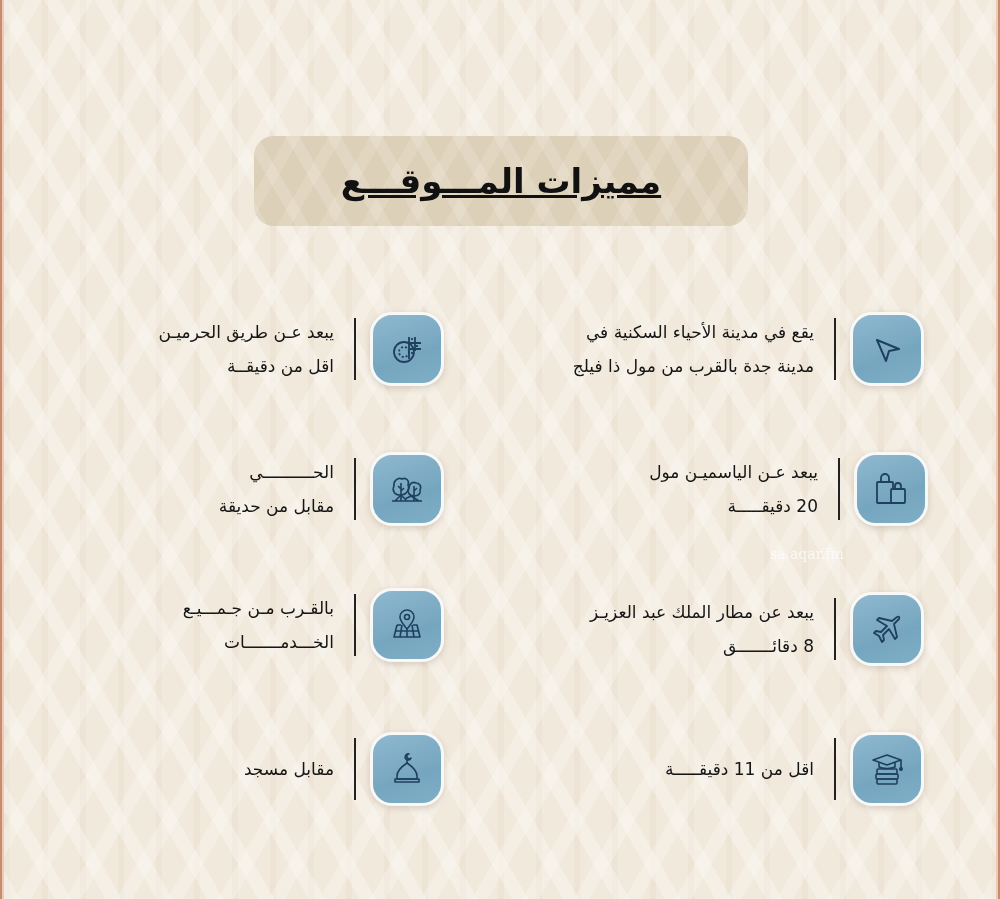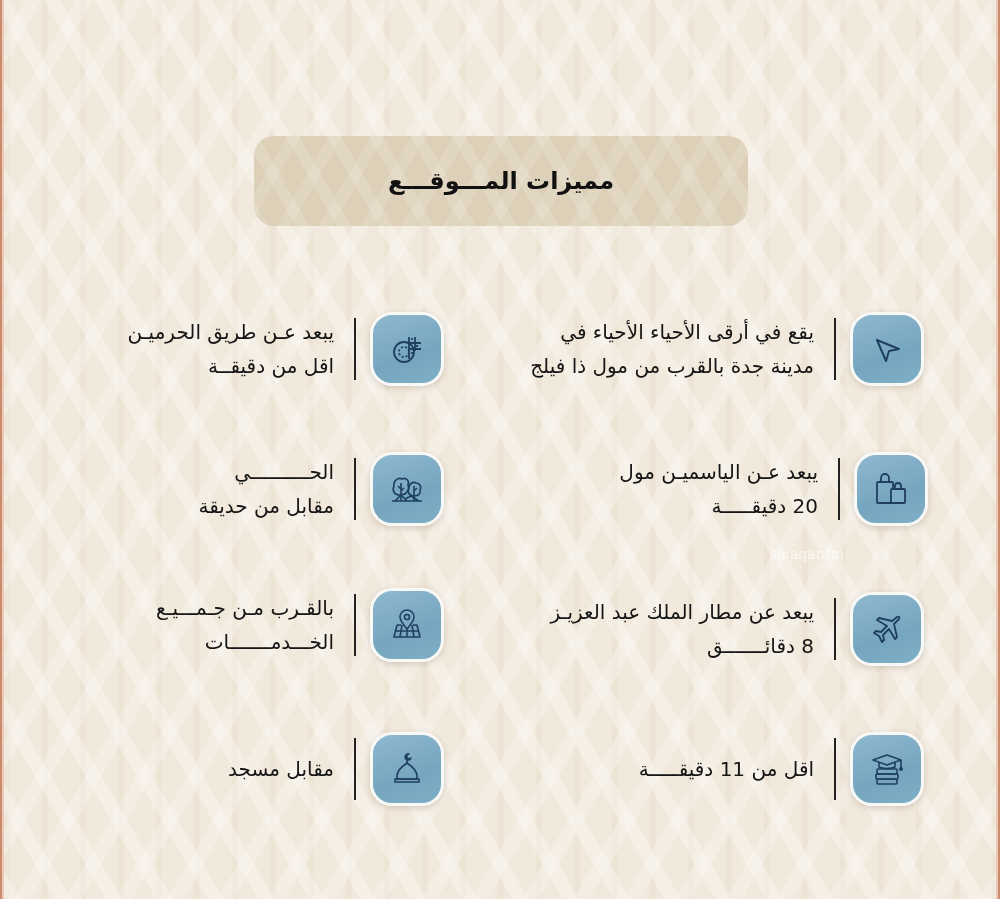--- a/index.html
+++ b/index.html
@@ -30,22 +30,23 @@
     position: absolute; left: 254px; top: 136px; width: 494px; height: 90px;
     border-radius: 20px;
     background-color: #ddd0b8;
     background-image:
       repeating-linear-gradient(60deg, rgba(255,255,255,0.14) 0 12px, rgba(0,0,0,0) 12px 36px),
       repeating-linear-gradient(-60deg, rgba(255,255,255,0.12) 0 12px, rgba(0,0,0,0) 12px 36px);
     display: flex; align-items: center; justify-content: center;
   }
   .title-text {
     font-family: "DejaVu Sans", sans-serif;
-    font-weight: bold; font-size: 24px; color: #111;
+    font-weight: bold; font-size: 34px; color: #111;
     direction: rtl;
+    text-decoration: underline;
   }
   .feature {
     position: absolute;
     display: flex; flex-direction: row-reverse; align-items: center;
     height: 90px;
   }
   .icon-tile {
     width: 74px; height: 74px;
     border-radius: 22px;
     background: linear-gradient(160deg, #8eb8cf 0%, #76a6bf 60%, #7eafc6 100%);
@@ -55,21 +56,21 @@
     flex: 0 0 auto;
   }
   .icon-tile svg { width: 40px; height: 40px; }
   .divider {
     width: 2px; height: 62px; background: #222;
     margin: 0 14px 0 20px;
     flex: 0 0 auto;
   }
   .feature-text {
     direction: rtl; text-align: right;
-    font-size: 20px; line-height: 34px; color: #151515;
+    font-size: 17px; line-height: 34px; color: #151515;
     font-family: "DejaVu Sans", sans-serif;
   }
   .feature-text .line { display: block; white-space: nowrap; }
   .watermark {
     position: absolute; left: 740px; top: 488px;
     width: 160px; height: 90px;
     pointer-events: none;
   }
   .wm-logo {
     position: absolute; left: 14px; top: 0;
@@ -95,21 +96,21 @@
 </div>
 
 <div class="feature" style="right:76px; top:304px;">
   <div class="icon-tile">
     <svg viewBox="0 0 40 40" fill="none" stroke="#1f3f5e" stroke-width="2" stroke-linejoin="round">
       <path d="M10 11 L32 20 L22 22 L19 32 Z"></path>
     </svg>
   </div>
   <div class="divider"></div>
   <div class="feature-text">
-    <span class="line">يقع في أرقى الأحياء الأحياء في</span>
+    <span class="line">يقع في مدينة الأحياء السكنية في</span>
     <span class="line">مدينة جدة بالقرب من مول ذا فيلج</span>
   </div>
 </div>
 
 <div class="feature" style="right:72px; top:444px;">
   <div class="icon-tile">
     <svg viewBox="0 0 40 40" fill="none" stroke="#1f3f5e" stroke-width="1.8" stroke-linejoin="round">
       <rect x="6" y="13" width="16" height="21" rx="1"></rect>
       <path d="M10 13 V9 a4 4 0 0 1 8 0 V13"></path>
       <rect x="20" y="20" width="14" height="14" rx="1" fill="#7eafc6"></rect>

